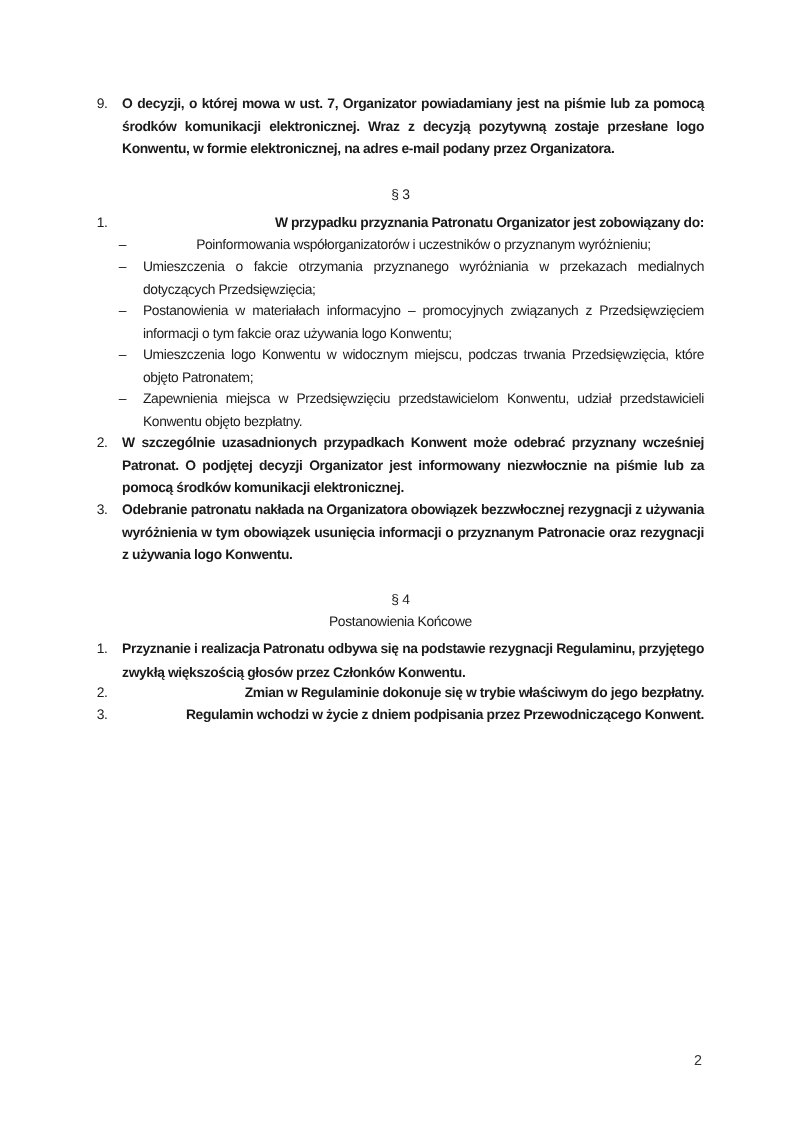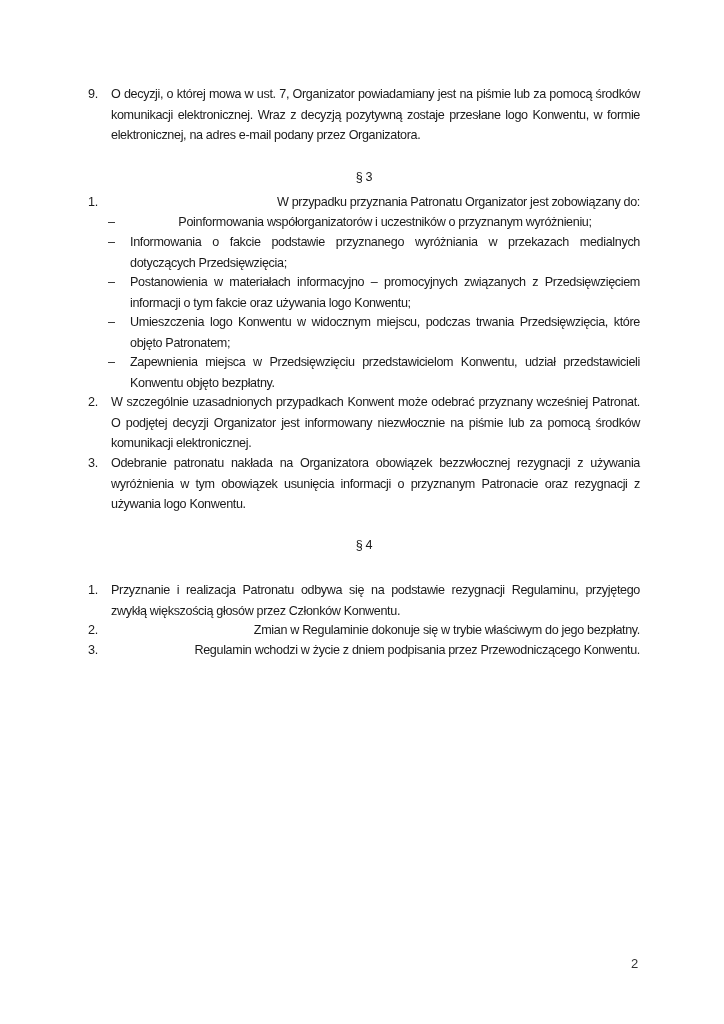--- a/index.html
+++ b/index.html
@@ -5,21 +5,21 @@
     html, body { margin: 0; padding: 0; background: #ffffff; }
     body {
       width: 724px; height: 1024px; position: relative; overflow: hidden;
       font-family: "Liberation Sans Narrow", "Liberation Sans", sans-serif;
       color: #1a1a1a;
     }
     .page { position: absolute; left: 0; top: 0; width: 724px; height: 1024px; }
     .txt { font-size: 12.6px; letter-spacing: -0.35px; line-height: 20.5px; }
     .item { position: absolute; left: 88px; width: 552px; }
     .num { position: absolute; left: 0; top: 0; width: 22px; }
-    .body { margin-left: 23px; text-align: justify; }
+    .body { margin-left: 23px; text-align: justify; font-weight: bold; }
     .body.left { text-align: right; }
     .sub { position: absolute; left: 108px; width: 532px; }
     .dash { position: absolute; left: 0; top: 0; width: 20px; }
     .subbody { margin-left: 22px; text-align: justify; }
     .subbody.left { text-align: center; }
     .center { position: absolute; left: 88px; width: 552px; text-align: center; }
     .pagenum { position: absolute; left: 631px; top: 956px; font-size: 13px; color: #333; }
   </style>
 </head>
 <body>
@@ -38,21 +38,21 @@
     <div class="body left">W przypadku przyznania Patronatu Organizator jest zobowiązany do:</div>
   </div>
 
   <div class="sub txt" style="top:212px;">
     <span class="dash">–</span>
     <div class="subbody left">Poinformowania współorganizatorów i uczestników o przyznanym wyróżnieniu;</div>
   </div>
 
   <div class="sub txt" style="top:232px;">
     <span class="dash">–</span>
-    <div class="subbody">Informowania o fakcie podstawie przyznanego wyróżniania w przekazach medialnych dotyczących Przedsięwzięcia;</div>
+    <div class="subbody">Umieszczenia o fakcie otrzymania przyznanego wyróżniania w przekazach medialnych dotyczących Przedsięwzięcia;</div>
   </div>
 
   <div class="sub txt" style="top:272px;">
     <span class="dash">–</span>
     <div class="subbody">Postanowienia w materiałach informacyjno – promocyjnych związanych z Przedsięwzięciem informacji o tym fakcie oraz używania logo Konwentu;</div>
   </div>
 
   <div class="sub txt" style="top:312px;">
     <span class="dash">–</span>
     <div class="subbody">Umieszczenia logo Konwentu w widocznym miejscu, podczas trwania Przedsięwzięcia, które objęto Patronatem;</div>
@@ -67,30 +67,31 @@
     <span class="num">2.</span>
     <div class="body">W szczególnie uzasadnionych przypadkach Konwent może odebrać przyznany wcześniej Patronat. O podjętej decyzji Organizator jest informowany niezwłocznie na piśmie lub za pomocą środków komunikacji elektronicznej.</div>
   </div>
 
   <div class="item txt" style="top:453px;">
     <span class="num">3.</span>
     <div class="body">Odebranie patronatu nakłada na Organizatora obowiązek bezzwłocznej rezygnacji z używania wyróżnienia w tym obowiązek usunięcia informacji o przyznanym Patronacie oraz rezygnacji z używania logo Konwentu.</div>
   </div>
 
   <div class="center txt" style="top:535px;">§ 4</div>
+  <div class="center txt" style="top:555px;">Postanowienia Końcowe</div>
 
   <div class="item txt" style="top:580px;">
     <span class="num">1.</span>
     <div class="body">Przyznanie i realizacja Patronatu odbywa się na podstawie rezygnacji Regulaminu, przyjętego zwykłą większością głosów przez Członków Konwentu.</div>
   </div>
 
   <div class="item txt" style="top:620px;">
     <span class="num">2.</span>
     <div class="body left">Zmian w Regulaminie dokonuje się w trybie właściwym do jego bezpłatny.</div>
   </div>
 
   <div class="item txt" style="top:640px;">
     <span class="num">3.</span>
-    <div class="body left">Regulamin wchodzi w życie z dniem podpisania przez Przewodniczącego Konwentu.</div>
+    <div class="body left">Regulamin wchodzi w życie z dniem podpisania przez Przewodniczącego Konwent.</div>
   </div>
 
   <div class="pagenum">2</div>
 </div>
 
 </body></html>

